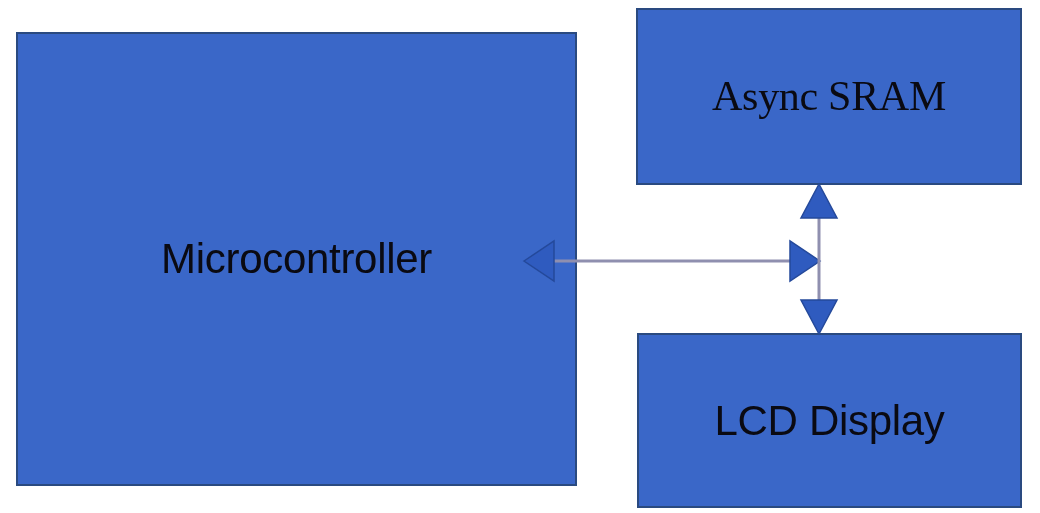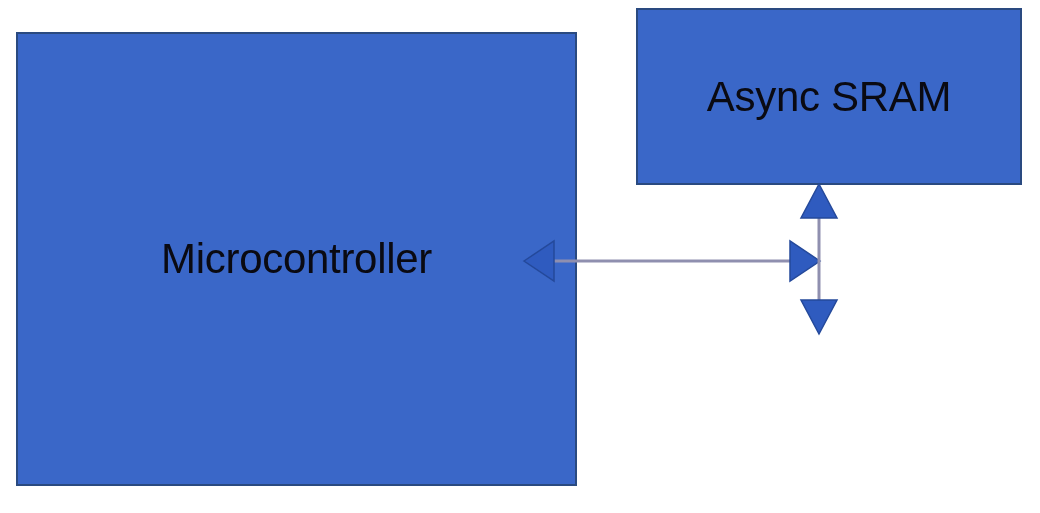--- a/index.html
+++ b/index.html
@@ -47,20 +47,21 @@
     font-size: 42px;
   }
 
   
   #block-sram {
     left: 636px;
     top: 8px;
     width: 386px;
     height: 177px;
     font-size: 42px;
+    font-family: Liberation Serif, serif;
   }
   #block-sram .label-line + .label-line {
     margin-top: 8px;
   }
 
   
   #block-lcd {
     left: 637px;
     top: 333px;
     width: 385px;
@@ -92,20 +93,23 @@
 <div id="canvas">
 
   <div class="block" id="block-mcu">
     <span class="label-line">Microcontroller</span>
   </div>
 
   <div class="block" id="block-sram">
     <span class="label-line">Async SRAM</span>
   </div>
 
+  <div class="block" id="block-lcd">
+    <span class="label-line">LCD Display</span>
+  </div>
 
   <svg class="connector" id="connector-mcu-bus" viewBox="0 0 312 60" width="312" height="60">
     <line x1="24" y1="30" x2="288" y2="30" stroke="#8F8FAF" stroke-width="3"></line>
     <polygon points="8,30 38,10 38,50" fill="#2F5BBF" stroke="#24499B" stroke-width="1.5"></polygon>
     <polygon points="304,30 274,10 274,50" fill="#2F5BBF" stroke="#24499B" stroke-width="1.5"></polygon>
   </svg>
 
   <svg class="connector" id="connector-sram-lcd" viewBox="0 0 58 162" width="58" height="162">
     <line x1="29" y1="22" x2="29" y2="140" stroke="#8F8FAF" stroke-width="3"></line>
     <polygon points="29,6 11,40 47,40" fill="#2F5BBF" stroke="#24499B" stroke-width="1.5"></polygon>

